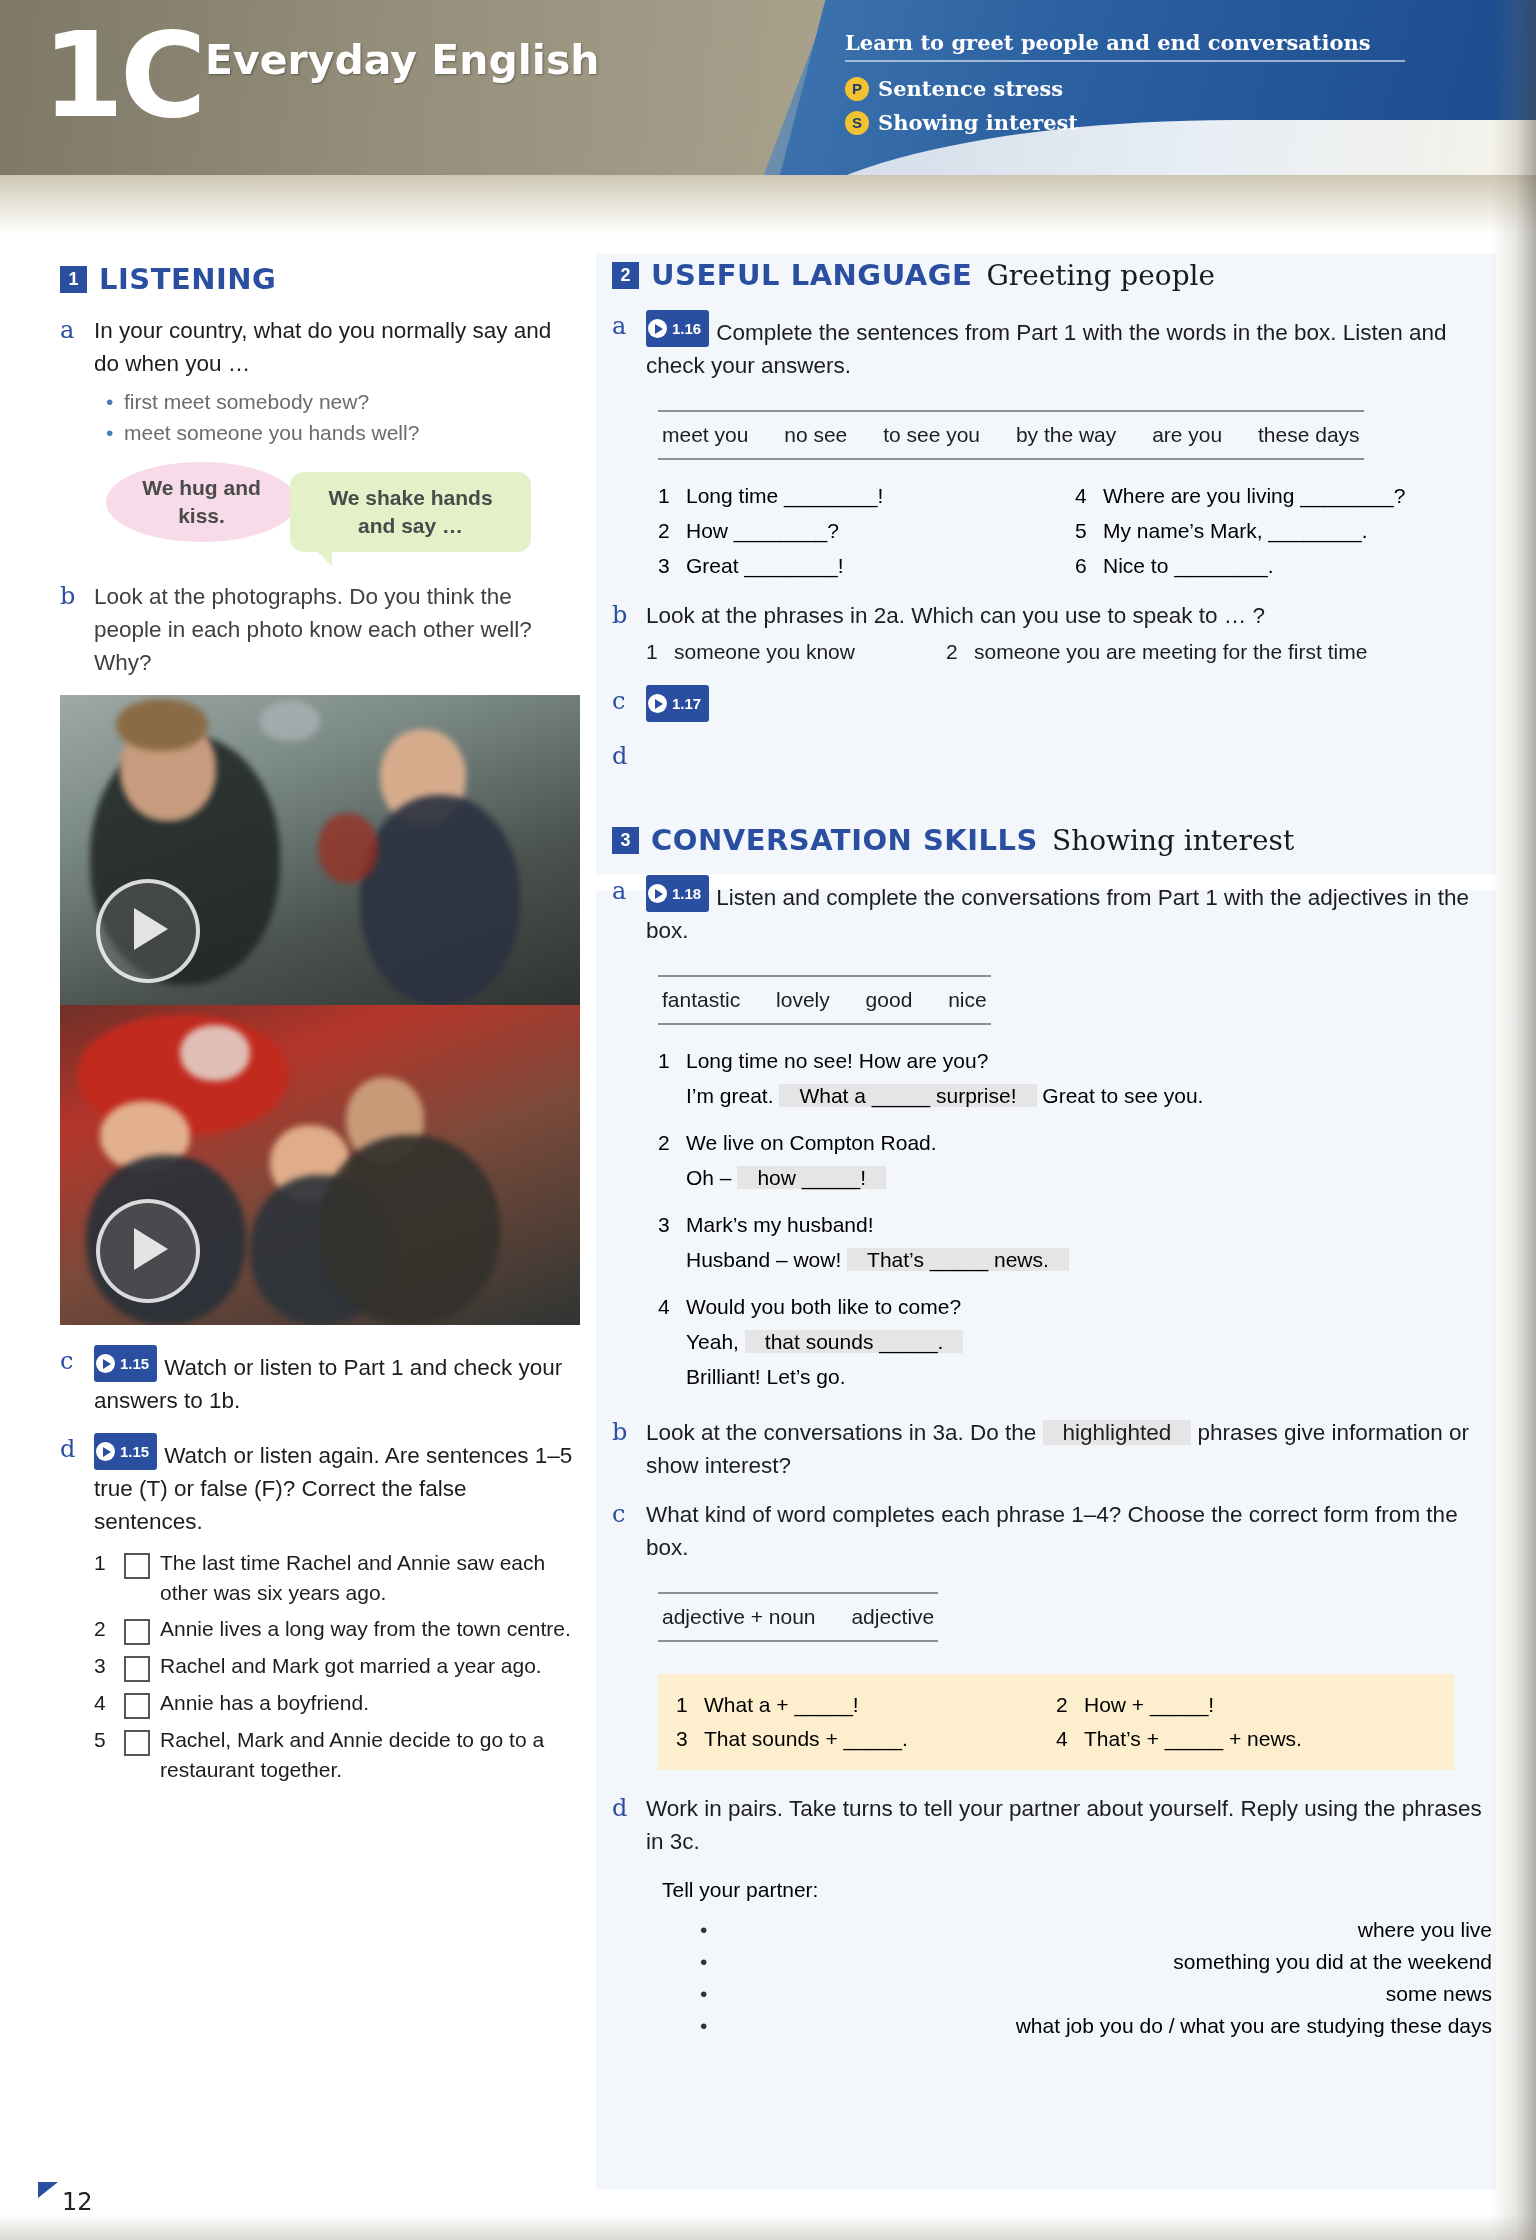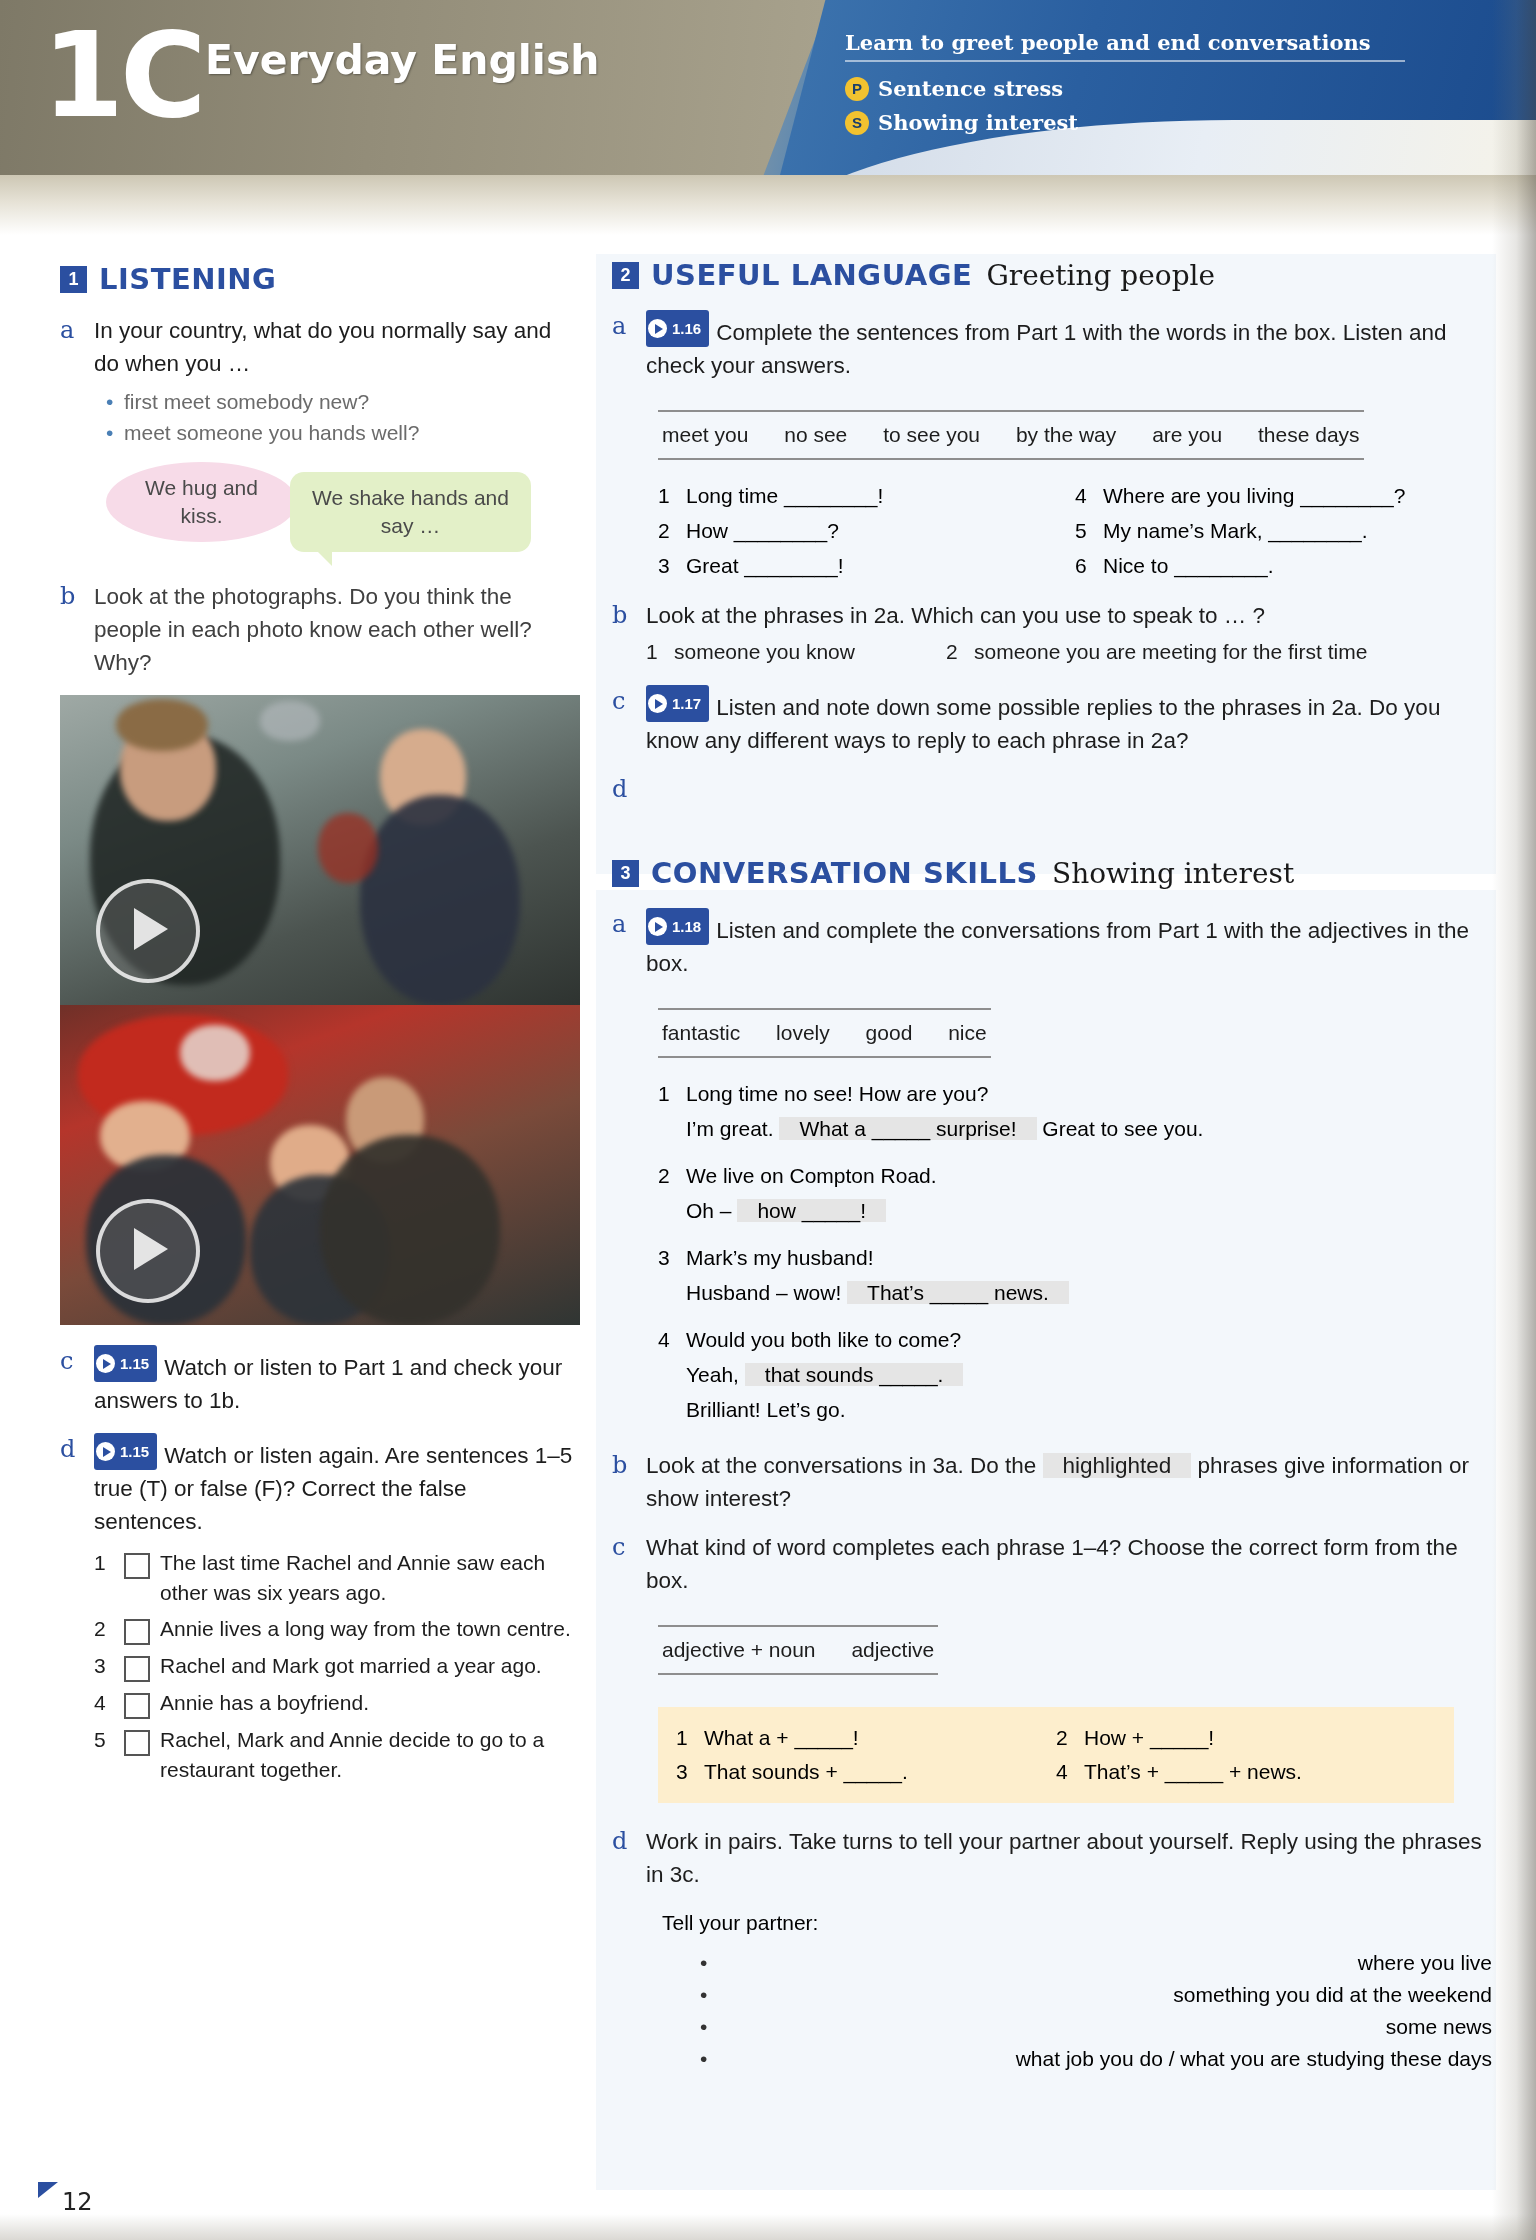--- a/index.html
+++ b/index.html
@@ -203,21 +203,21 @@
     color: #6b6b6b;
   }
   ul.bul li:before {
     content: "\2022";
     position: absolute;
     left: -18px;
     color: #4a7fb5;
   }
 
   
-  .bubbles { position: relative; height: 96px; margin: 14px 0 6px 0; }
+  .bubbles { position: relative; height: 96px; margin: 14px 0 6px 0; font-weight: bold; }
   .bubble {
     position: absolute;
     padding: 12px 18px;
     font-size: 21px;
     line-height: 28px;
     color: #4a4a4a;
     text-align: center;
   }
   .bubble-pink {
     left: 12px; top: 0;
@@ -577,21 +577,21 @@
         </div>
       </div>
     </div>
 
     <div class="item">
       <div class="item-letter">c</div>
       <div class="item-body" style="width:840px">
         <span class="audio">
             <span class="circ"></span>
             <span>1.17</span>
-          </span><span>Listen and note down some possible replies to the phrases in 2a. Do you know any different ways to reply to each phrase in 2a?</span>
+          </span>
       </div>
     </div>
 
     <div class="item">
       <div class="item-letter">d</div>
     </div>
 
     
     <div class="sec-head" style="margin-top:50px;">
       <div class="sec-num">3</div>

